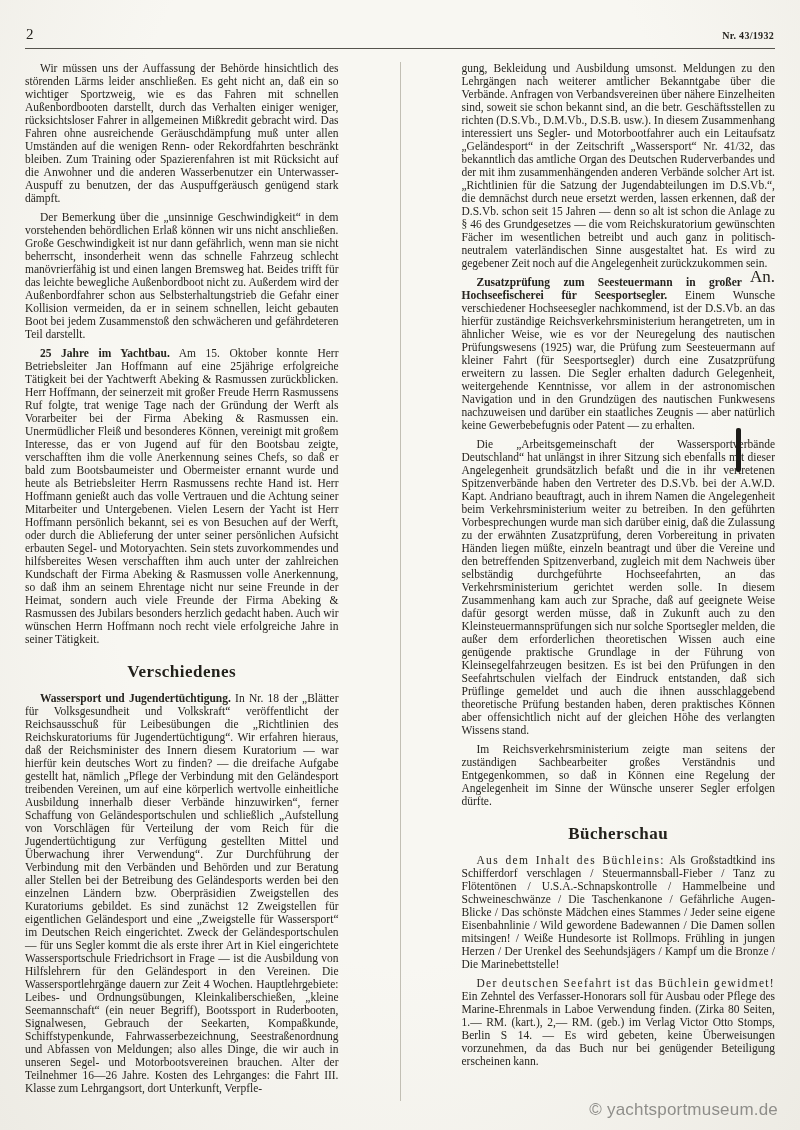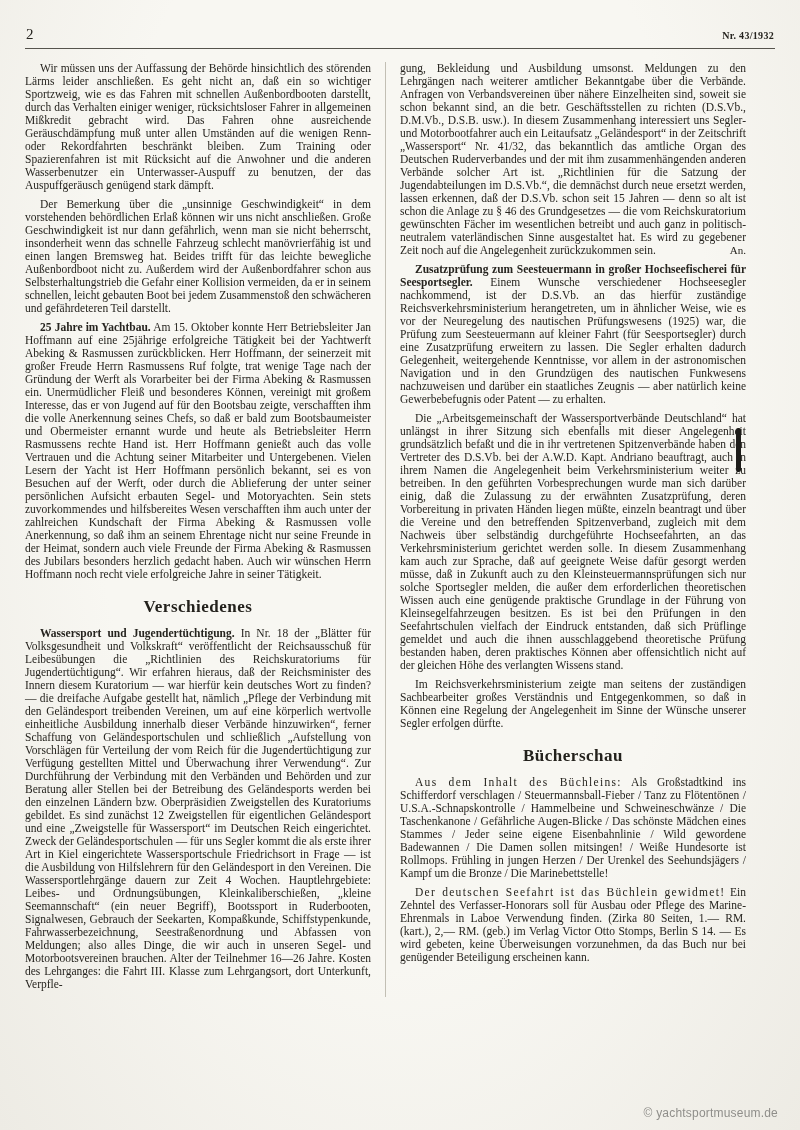--- a/index.html
+++ b/index.html
@@ -20,20 +20,21 @@
   .page-num{font-size:15px;}
   .issue{font-size:10px;font-weight:bold;letter-spacing:0.3px;}
   .header-rule{
     margin:5px 25px 0 25px;
     border-top:1.6px solid #56544d;
   }
   .columns{
     display:flex;
     padding:13px 25px 0 25px;
     align-items:stretch;
+    gap:47px;
   }
   .col{width:360px;box-sizing:border-box;}
   .col-left{padding-right:14px;}
   .col-right{padding-left:14px;}
   .divider{width:1px;background:#c2bfb4;flex:0 0 1px;}
   p.para{
     margin:0 0 6px 0;
     font-size:11.5px;
     line-height:13px;
     text-align:justify;
@@ -45,29 +46,29 @@
   .lead{font-weight:bold;}
   .spaced{letter-spacing:1.3px;font-weight:normal;}
   h2.section-heading{
     margin:16px 0 10px 0;
     text-align:center;
     font-size:17px;
     font-weight:bold;
     letter-spacing:0.5px;
     color:#23211c;
   }
-  .sig{float:right;font-size:11px;padding-left:8px;}
+  .sig{float:right;font-size:17px;padding-left:8px;}
   .artifact{
     position:absolute;left:736px;top:428px;width:5px;height:44px;
     background:#1d1c19;border-radius:2px;filter:blur(0.4px);
   }
   .watermark{
     position:absolute;right:22px;bottom:10px;
     font-family:"Liberation Sans","DejaVu Sans",sans-serif;
-    font-size:12px;color:#8f8e8a;letter-spacing:0.2px;
+    font-size:17px;color:#8f8e8a;letter-spacing:0.2px;
   }
 </style>
 </head>
 <body>
 
 <div class="page">
 
   <header class="page-header">
     <span class="page-num">2</span>
     <span class="issue">Nr. 43/1932</span>

